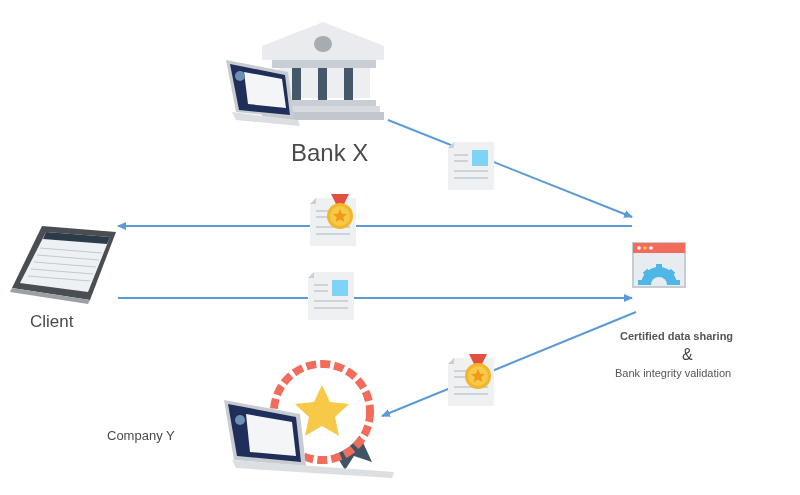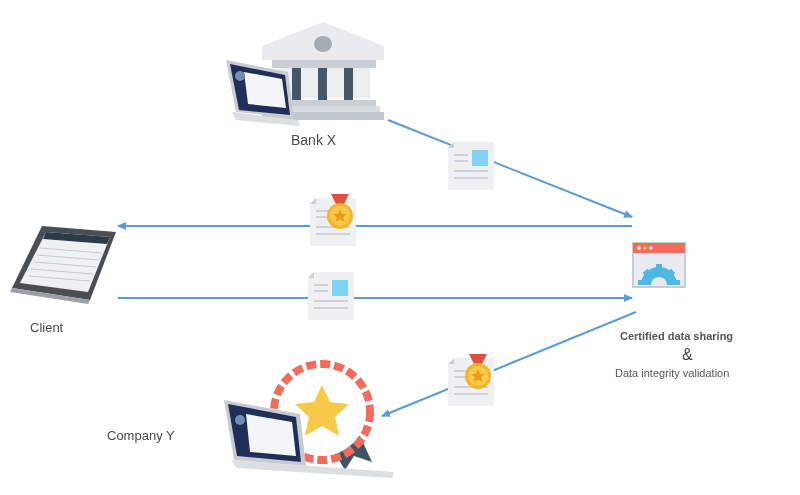--- a/index.html
+++ b/index.html
@@ -1,20 +1,20 @@
 <!DOCTYPE html>
 <html><head>
 <meta charset="utf-8">
 <style>
   html,body{margin:0;padding:0;background:#ffffff;}
   body{width:800px;height:495px;position:relative;overflow:hidden;font-family:"Liberation Sans","DejaVu Sans",sans-serif;}
   svg{position:absolute;left:0;top:0;}
   .label{position:absolute;color:#4a4a4a;white-space:nowrap;}
-  .lbl-bank{left:291px;top:132px;font-size:14px;}
-  .lbl-client{left:30px;top:320px;font-size:13px;}
+  .lbl-bank{left:291px;top:139px;font-size:24px;}
+  .lbl-client{left:30px;top:312px;font-size:17px;}
   .lbl-company{left:107px;top:428px;font-size:13px;}
   .lbl-cert{left:620px;top:330px;font-size:11px;color:#555;font-weight:bold;}
   .lbl-amp{left:682px;top:346px;font-size:16px;color:#444;}
   .lbl-integ{left:615px;top:367px;font-size:11px;color:#555;}
 </style>
 </head>
 <body>
 
 <svg width="800" height="495" viewBox="0 0 800 495">
   <defs>
@@ -128,13 +128,13 @@
     <circle cx="240" cy="420" r="5" fill="#6e8fb5"></circle>
     <path d="M232,460 L394,472 L392,478 L236,468 Z" fill="#dcdfe2"></path>
   </g>
 </svg>
 
 <div class="label lbl-bank">Bank X</div>
 <div class="label lbl-client">Client</div>
 <div class="label lbl-company">Company Y</div>
 <div class="label lbl-cert">Certified data sharing</div>
 <div class="label lbl-amp">&amp;</div>
-<div class="label lbl-integ">Data integrity validation</div>
+<div class="label lbl-integ">Bank integrity validation</div>
 
 </body></html>

